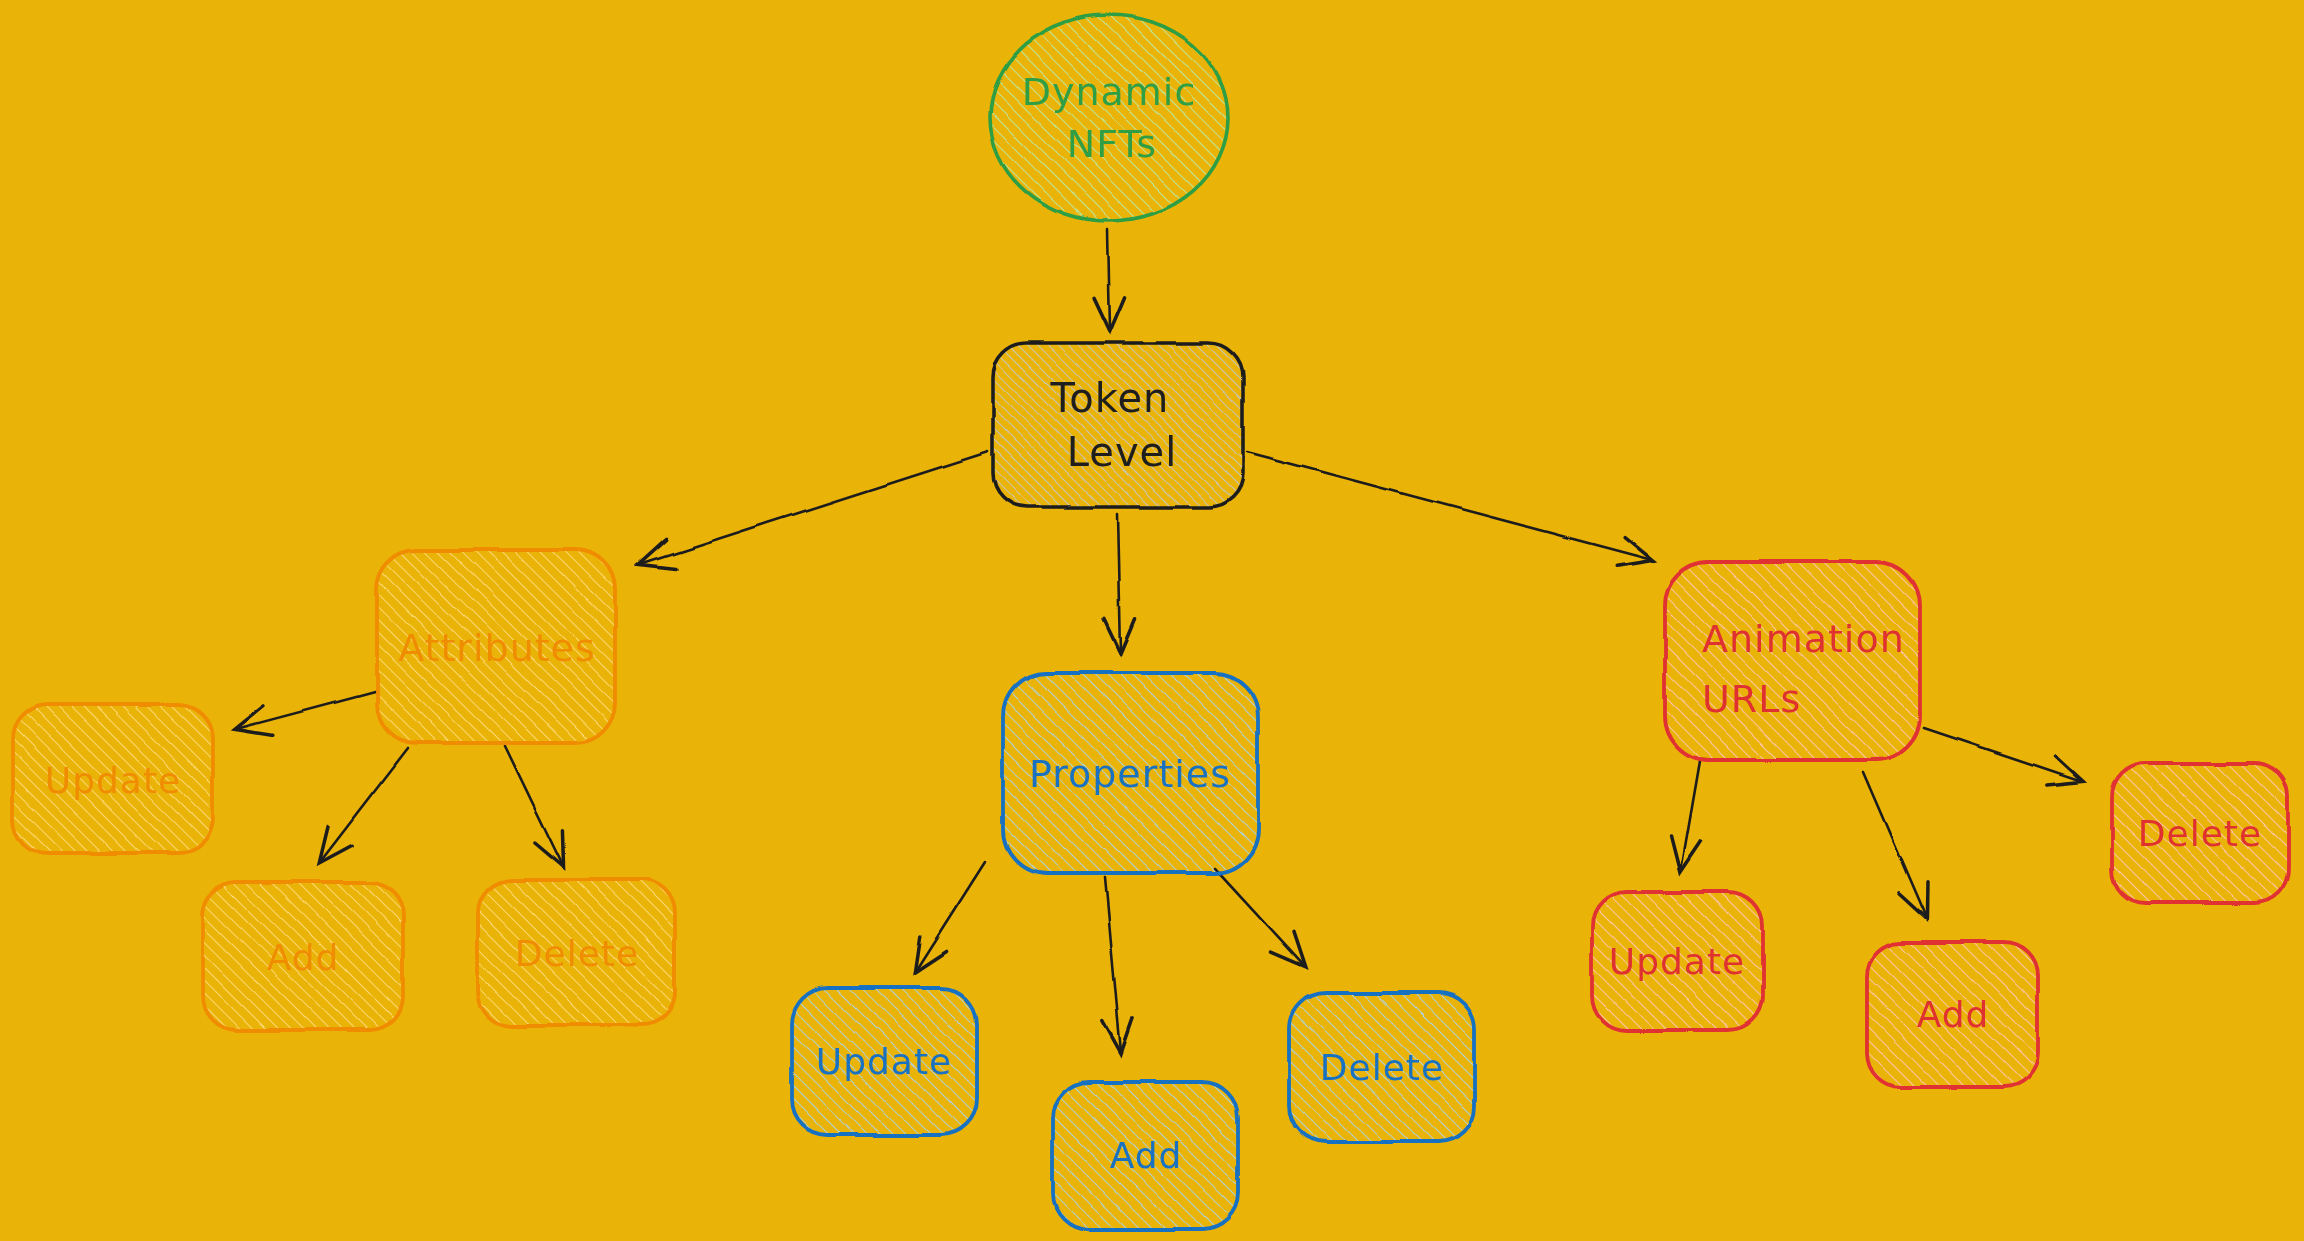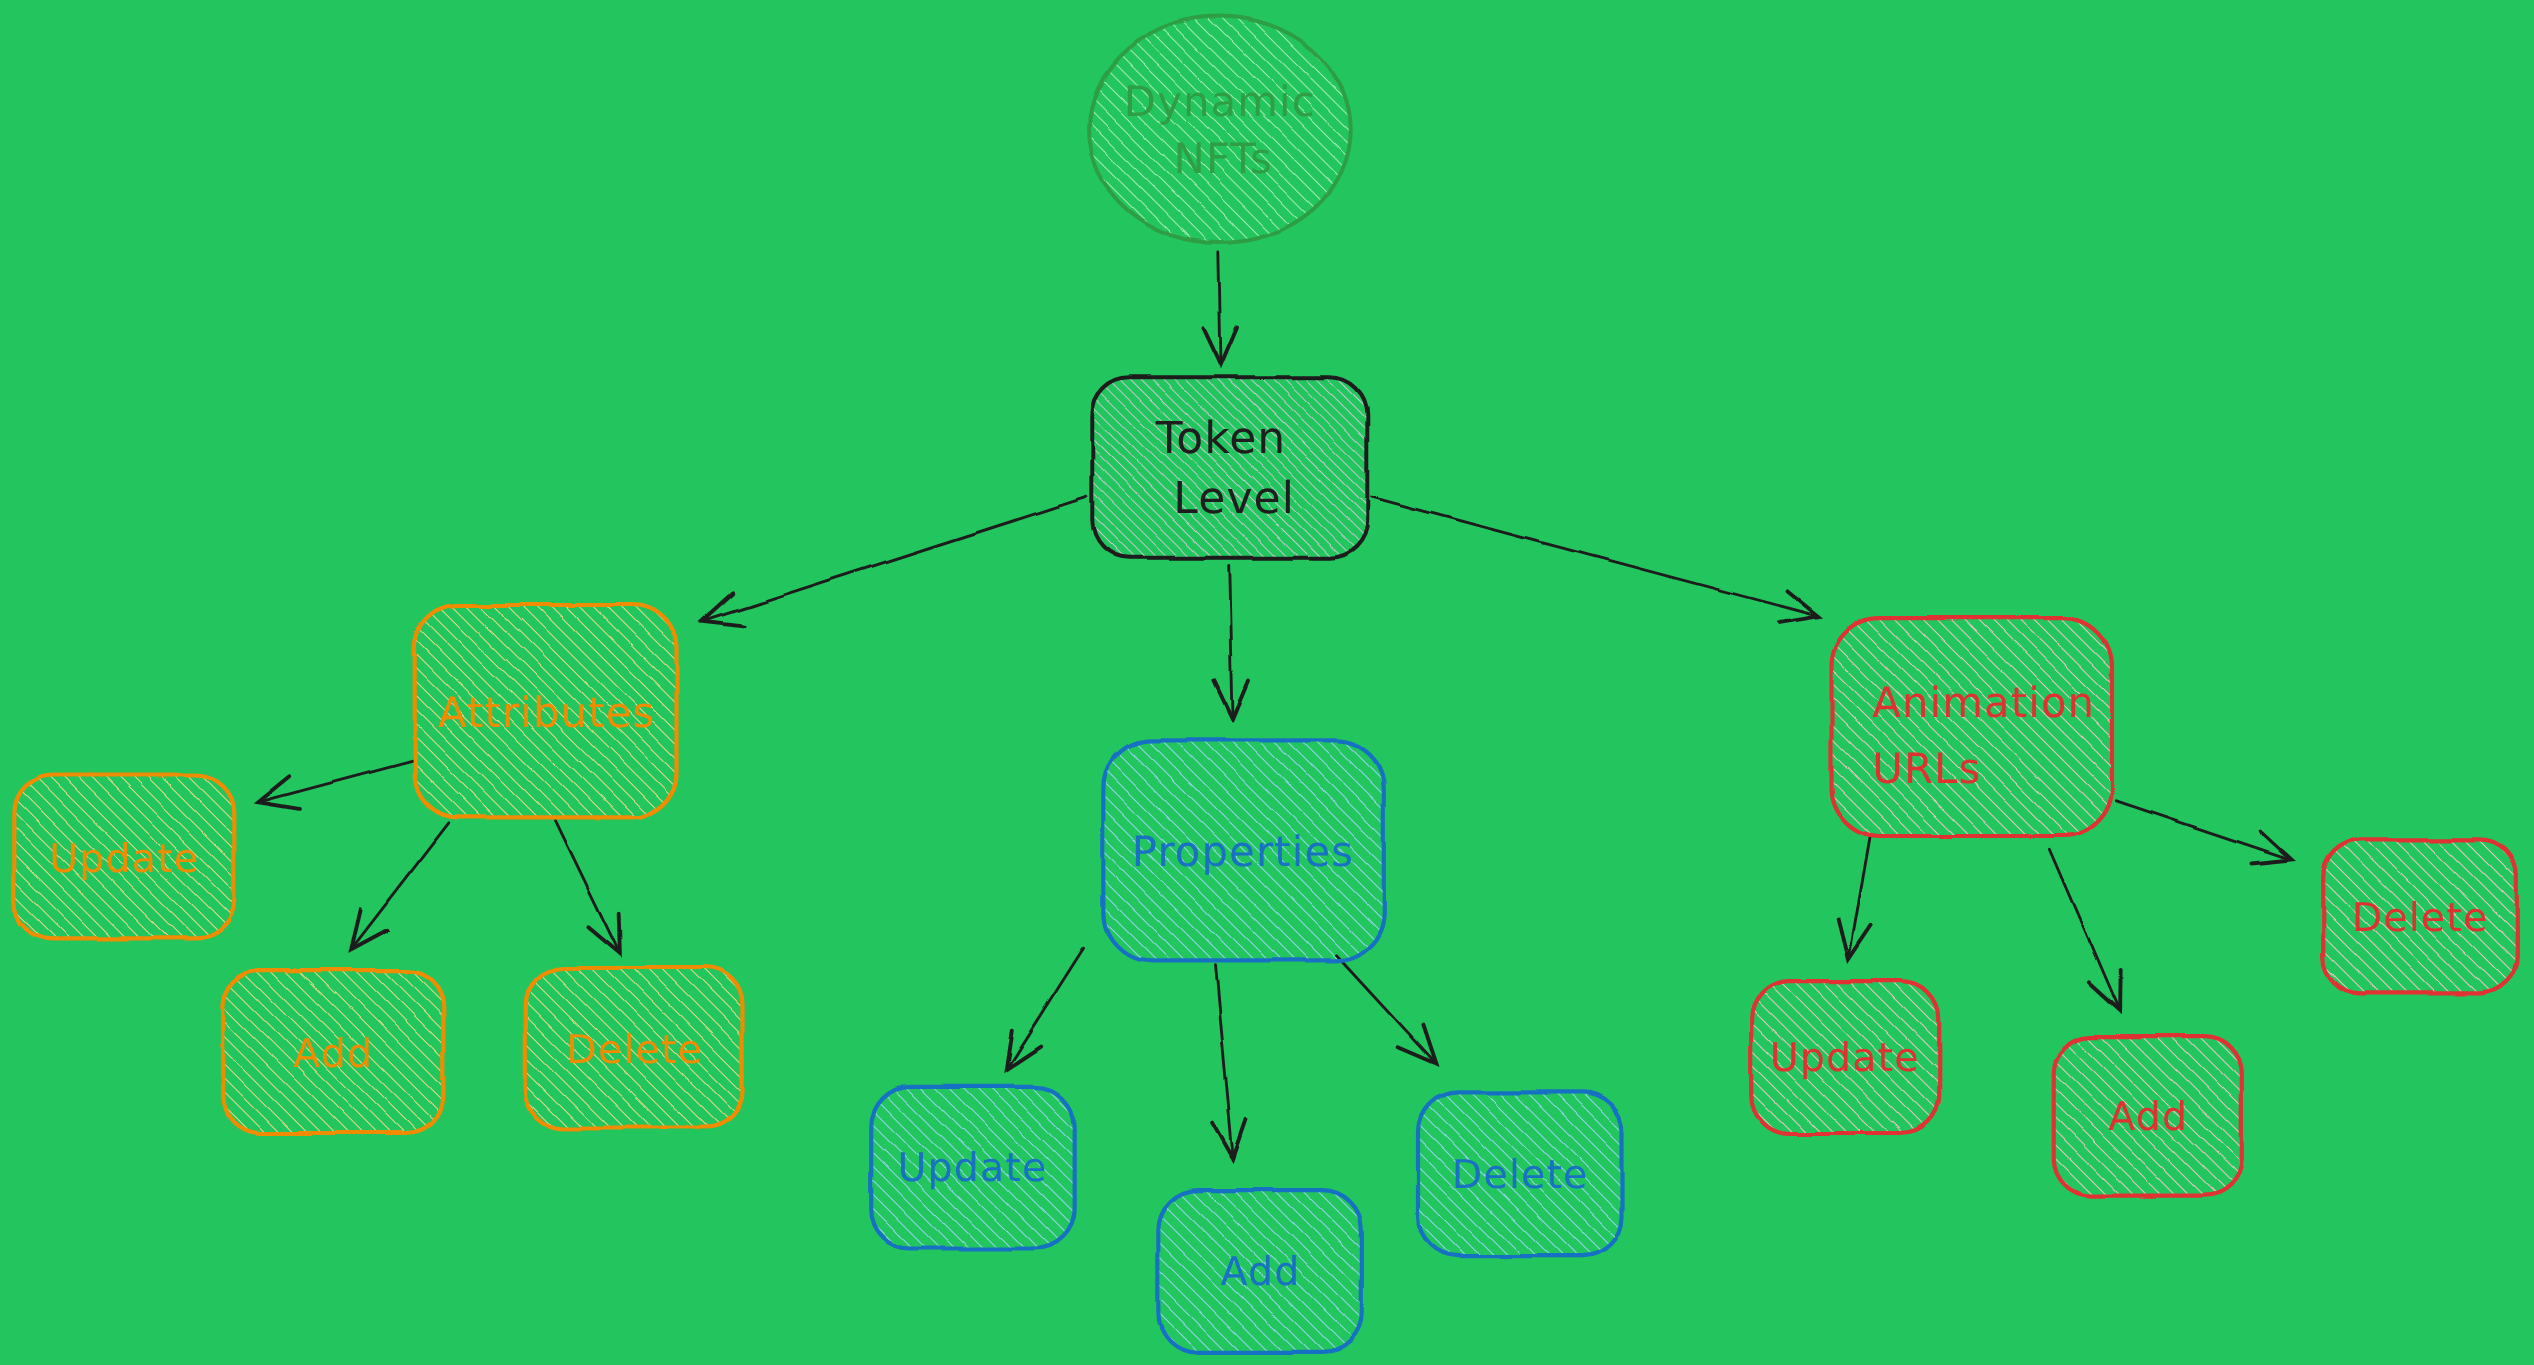--- a/index.html
+++ b/index.html
@@ -6,21 +6,21 @@
   html, body {
     margin: 0;
     padding: 0;
     background: #ffffff;
     font-family: "DejaVu Sans", sans-serif;
   }
   .stage {
     position: relative;
     width: 2304px;
     height: 1241px;
-    background: #22c55e;
+    background: #eab308;
     overflow: hidden;
   }
   svg { display: block; }
   text {
     font-family: "DejaVu Sans", sans-serif;
     font-weight: normal;
   }
   .node-label { letter-spacing: 1px; }
 </style>
 </head>

